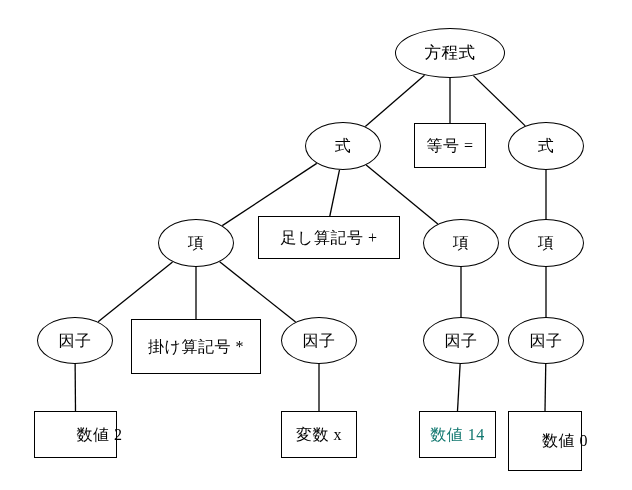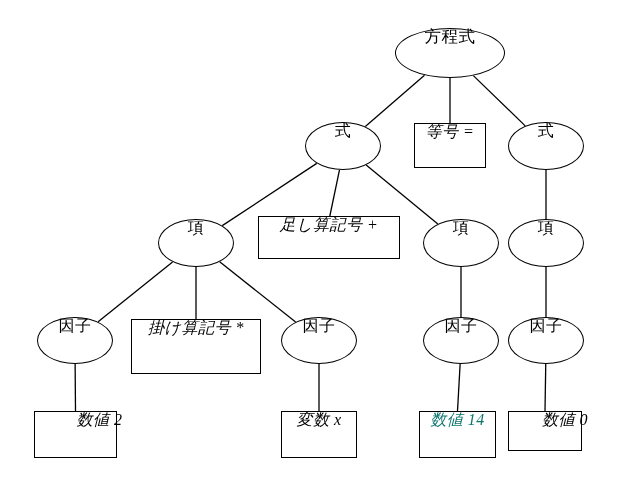--- a/index.html
+++ b/index.html
@@ -23,36 +23,35 @@
     position: absolute;
     left: 0;
     top: 0;
     width: 632px;
     height: 490px;
   }
   .node {
     position: absolute;
     box-sizing: border-box;
     display: flex;
-    align-items: flex-start;
+    align-items: center;
     justify-content: center;
     color: #000000;
     background: #ffffff;
     line-height: 1;
     white-space: nowrap;
     letter-spacing: 0.5px;
   }
   .node.ellipse {
     border: 1.3px solid #000000;
     border-radius: 50%;
   }
   .node.rect {
     border: 1.3px solid #000000;
     border-radius: 0;
-    font-style: italic;
   }
   .node .lbl {
     display: inline-block;
     font-size: 16px;
   }
   .node.root .lbl { font-size: 16.5px; }
 </style>
 </head>
 <body>
 
@@ -116,16 +115,16 @@
     </div>
     <div class="node rect" style="left: 34px; top: 411px; width: 83px; height: 47px; border-color: rgb(0, 0, 0); color: rgb(0, 0, 0); padding-left: 48px;">
       <span class="lbl">数値 2</span>
     </div>
     <div class="node rect" style="left: 281px; top: 411px; width: 76px; height: 47px; border-color: rgb(0, 0, 0); color: rgb(0, 0, 0);">
       <span class="lbl">変数 x</span>
     </div>
     <div class="node rect" style="left: 419px; top: 411px; width: 77px; height: 47px; border-color: rgb(0, 0, 0); color: #0f766e;">
       <span class="lbl">数値 14</span>
     </div>
-    <div class="node rect" style="left: 508px; top: 411px; width: 74px; height: 40px; border-color: rgb(0, 0, 0); color: rgb(0, 0, 0); padding-left: 40px;">
+    <div class="node rect" style="left: 508px; top: 411px; width: 74px; height: 60px; border-color: rgb(0, 0, 0); color: rgb(0, 0, 0); padding-left: 40px;">
       <span class="lbl">数値 0</span>
     </div>
   </div>
 
 </body></html>

